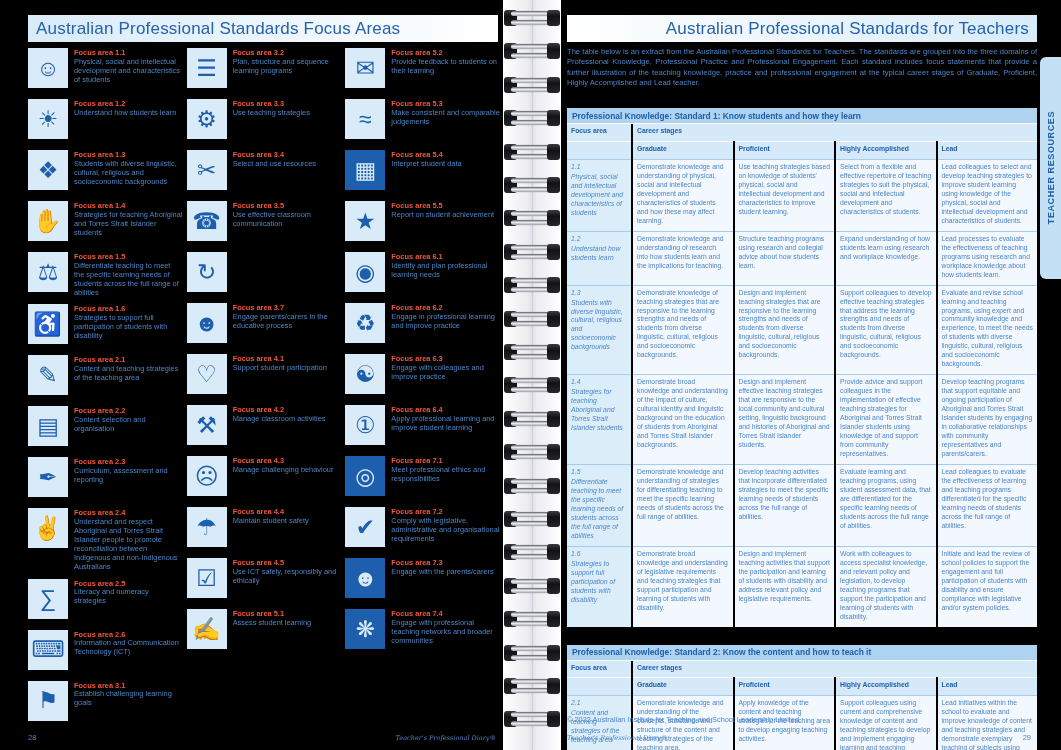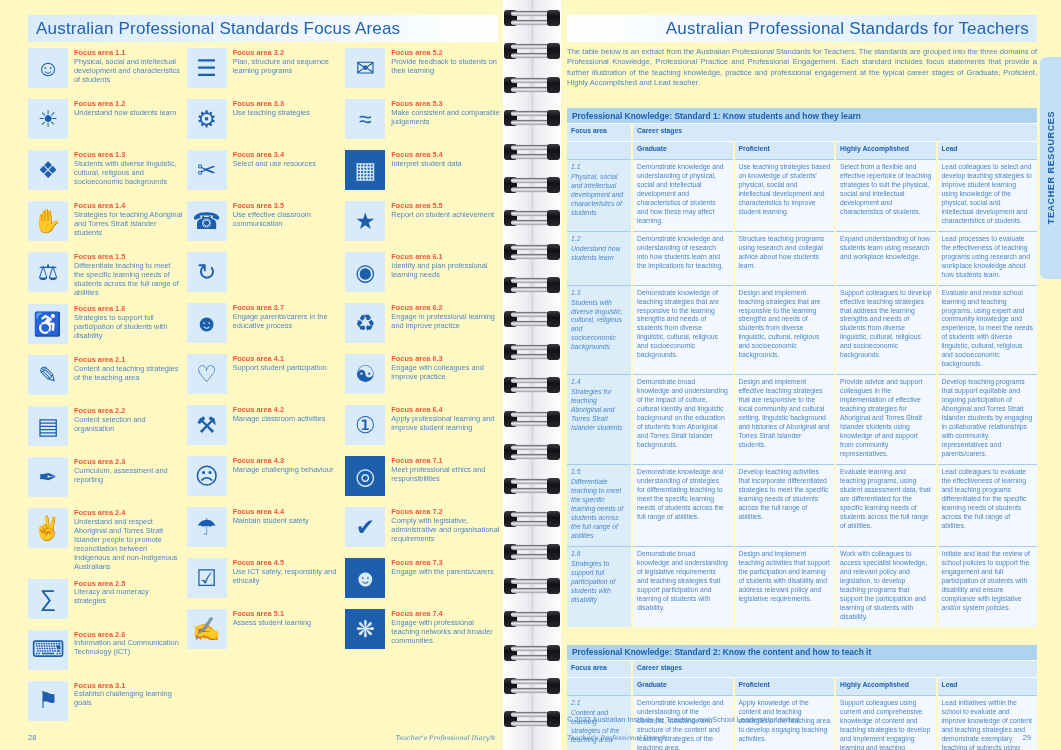--- a/index.html
+++ b/index.html
@@ -6,21 +6,21 @@
   html,body { width:1061px; height:750px; }
   body {
     font-family:"Liberation Sans", sans-serif;
     background:#ffffff;
     position:relative;
     overflow:hidden;
     color:#4d86c8;
   }
 
   
-  .page { position:absolute; top:0; height:750px; background:#fef9c3; }
+  .page { position:absolute; top:0; height:750px; background:#000000; }
   #left-page  { left:0;   width:506px; }
   #right-page { left:561px; width:500px; }
 
   
   .title-band {
     position:absolute; top:15px; height:27px;
     display:flex; align-items:center;
   }
   #left-page .title-band {
     left:28px; width:470px;

